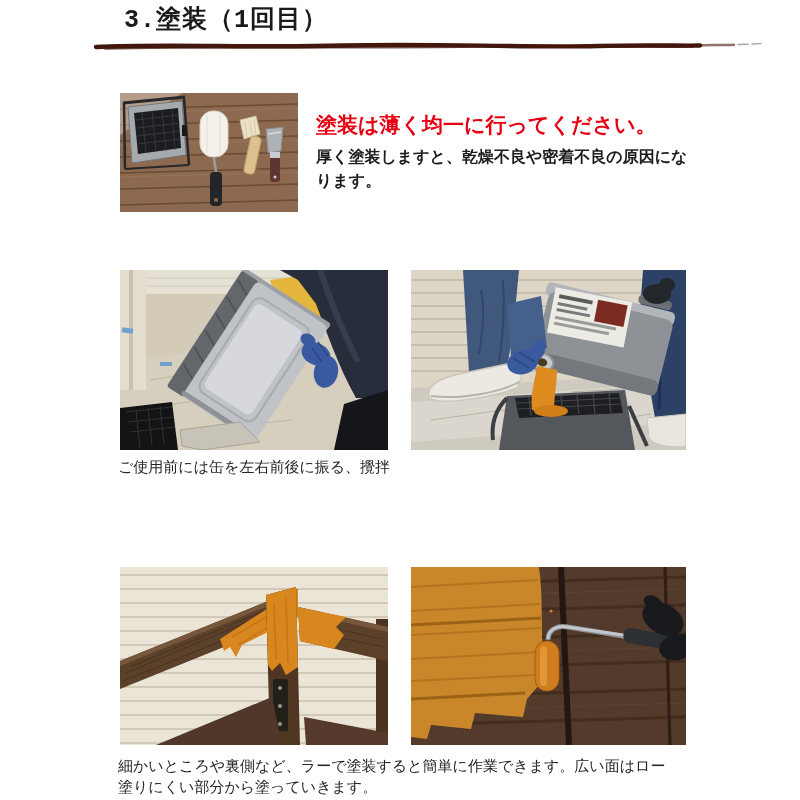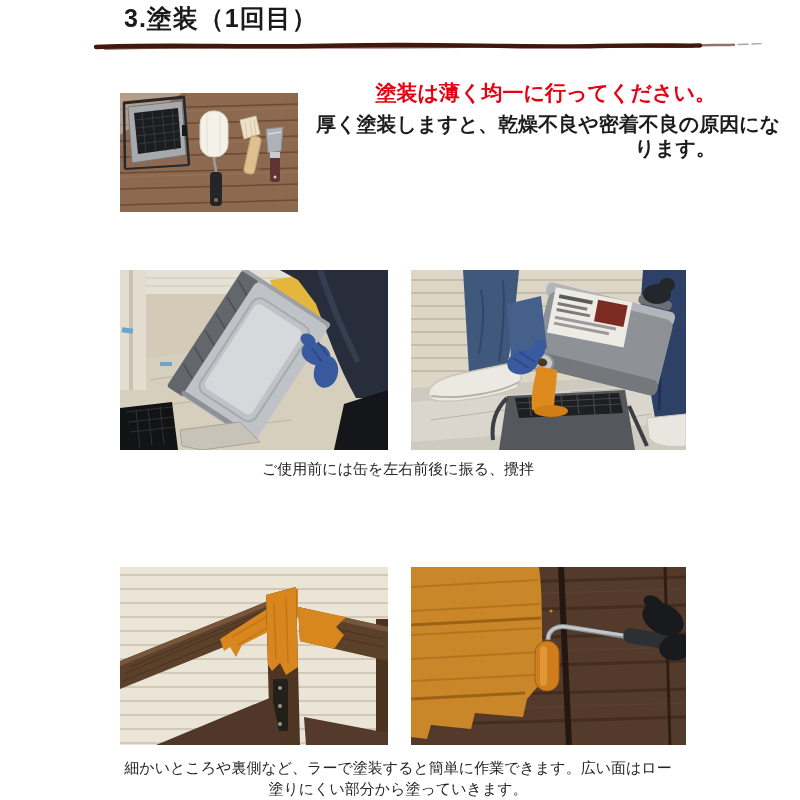--- a/index.html
+++ b/index.html
@@ -1,31 +1,31 @@
 <!DOCTYPE html>
 <html lang="ja"><head>
 <meta charset="utf-8">
 <style>
   html,body{margin:0;padding:0;background:#ffffff;}
   .page{position:relative;width:800px;height:800px;background:#ffffff;overflow:hidden;
-        font-family:Liberation Sans, sans-serif;}
+        font-family:Liberation Mono, monospace;}
   .abs{position:absolute;}
   .heading{left:124px;top:2px;font-size:25px;font-weight:700;color:#1a1a1a;letter-spacing:1px;white-space:nowrap;}
   .brushline{left:93px;top:39px;}
   .photo{position:absolute;overflow:hidden;margin:0;padding:0;background:#eee;}
   .photo svg{display:block;}
   .ph-tools{left:120px;top:93px;width:178px;height:119px;}
   .ph-shake{left:120px;top:270px;width:268px;height:180px;}
   .ph-pour{left:411px;top:270px;width:275px;height:180px;}
   .ph-fence{left:120px;top:567px;width:268px;height:178px;}
   .ph-roller{left:411px;top:567px;width:275px;height:178px;}
-  .intro{left:316px;top:80px;width:400px;text-align:right;}
+  .intro{left:316px;top:114px;width:400px;}
   .warning{font-size:21px;font-weight:700;color:#e60012;line-height:26px;white-space:nowrap;}
-  .intro-body{margin-top:6px;font-size:20px;font-weight:700;line-height:24px;color:#1c1c1c;}
-  .para{font-size:15px;font-weight:400;line-height:21px;color:#262626;text-align:center;}
+  .intro-body{margin-top:6px;font-size:16px;font-weight:700;line-height:24px;color:#1c1c1c;}
+  .para{font-size:15px;font-weight:400;line-height:21px;color:#262626;}
   .para-mix{left:118px;top:458px;width:560px;}
   .para-paint{left:118px;top:757px;width:560px;}
   .line{white-space:nowrap;}
 </style>
 </head>
 <body>
 
 <div class="page">
 
   <div class="abs heading">3.塗装（1回目）</div>

